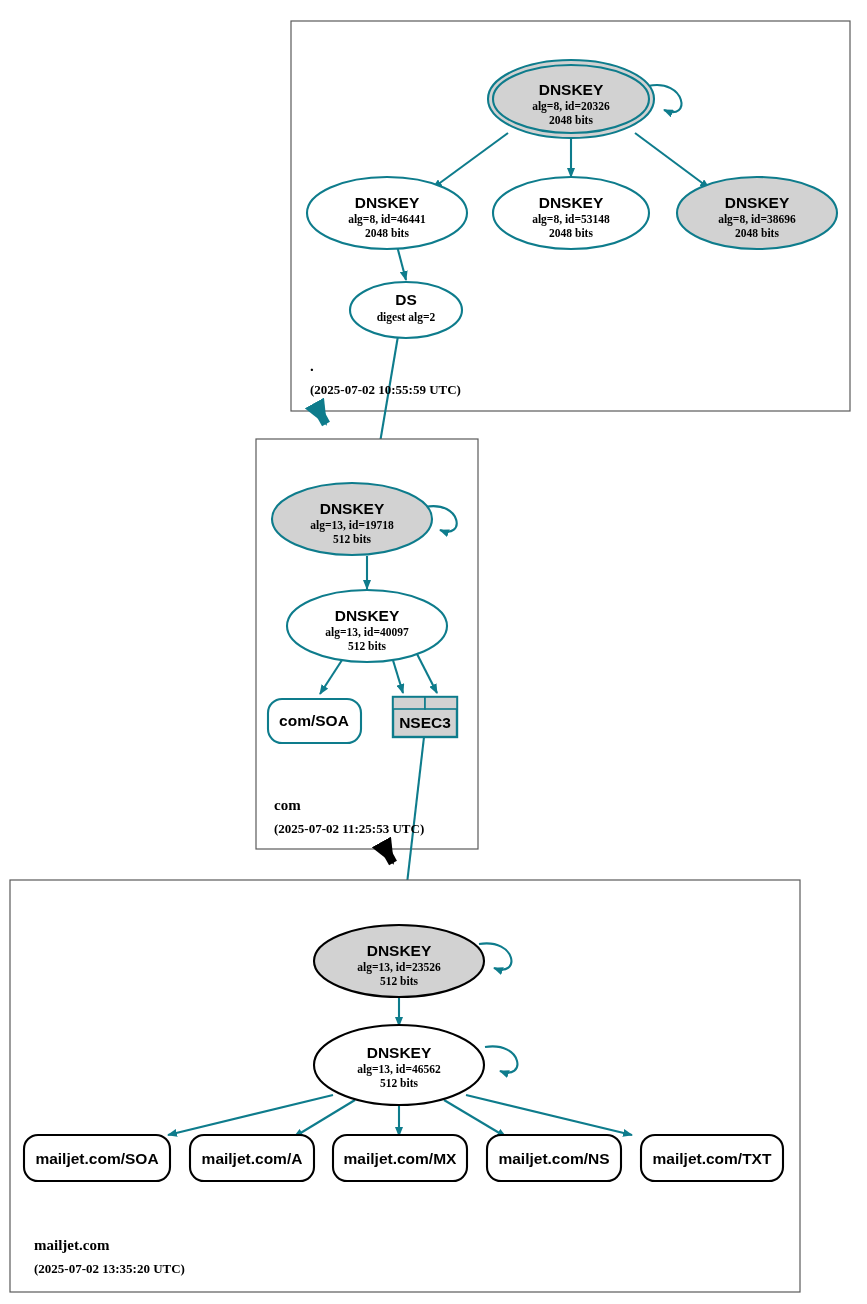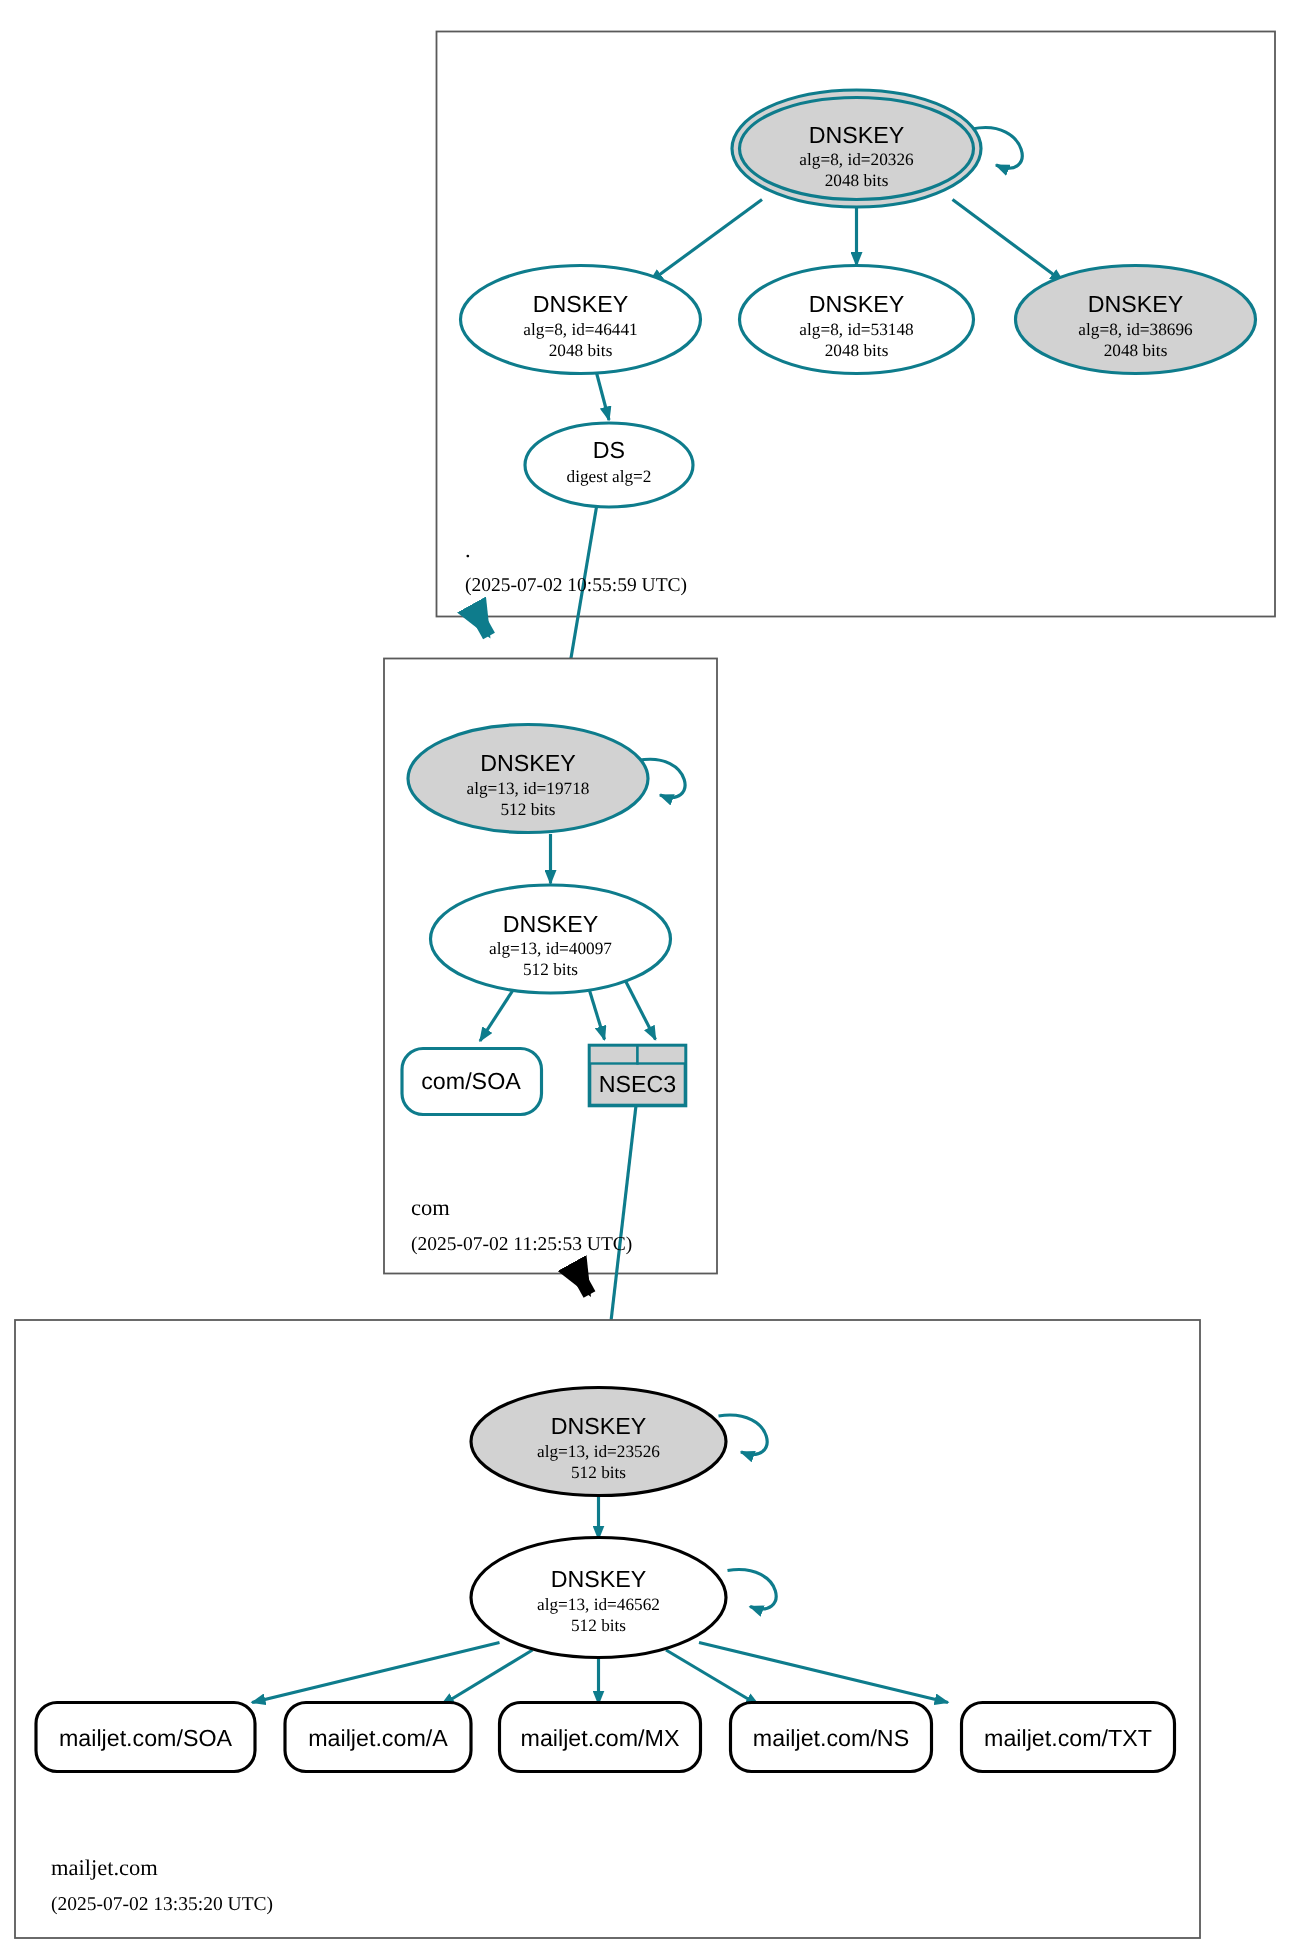--- a/index.html
+++ b/index.html
@@ -6,20 +6,21 @@
     margin: 0;
     padding: 0;
     background: #ffffff;
   }
   #canvas {
     position: relative;
     width: 867px;
     height: 1304px;
     background: #ffffff;
     font-family: "Liberation Sans", sans-serif;
+    font-weight: bold;
   }
   svg#dnssec-graph {
     display: block;
     width: 867px;
     height: 1304px;
   }
   .zone-box {
     fill: #ffffff;
     stroke: #5a5a5a;
     stroke-width: 1.2;

